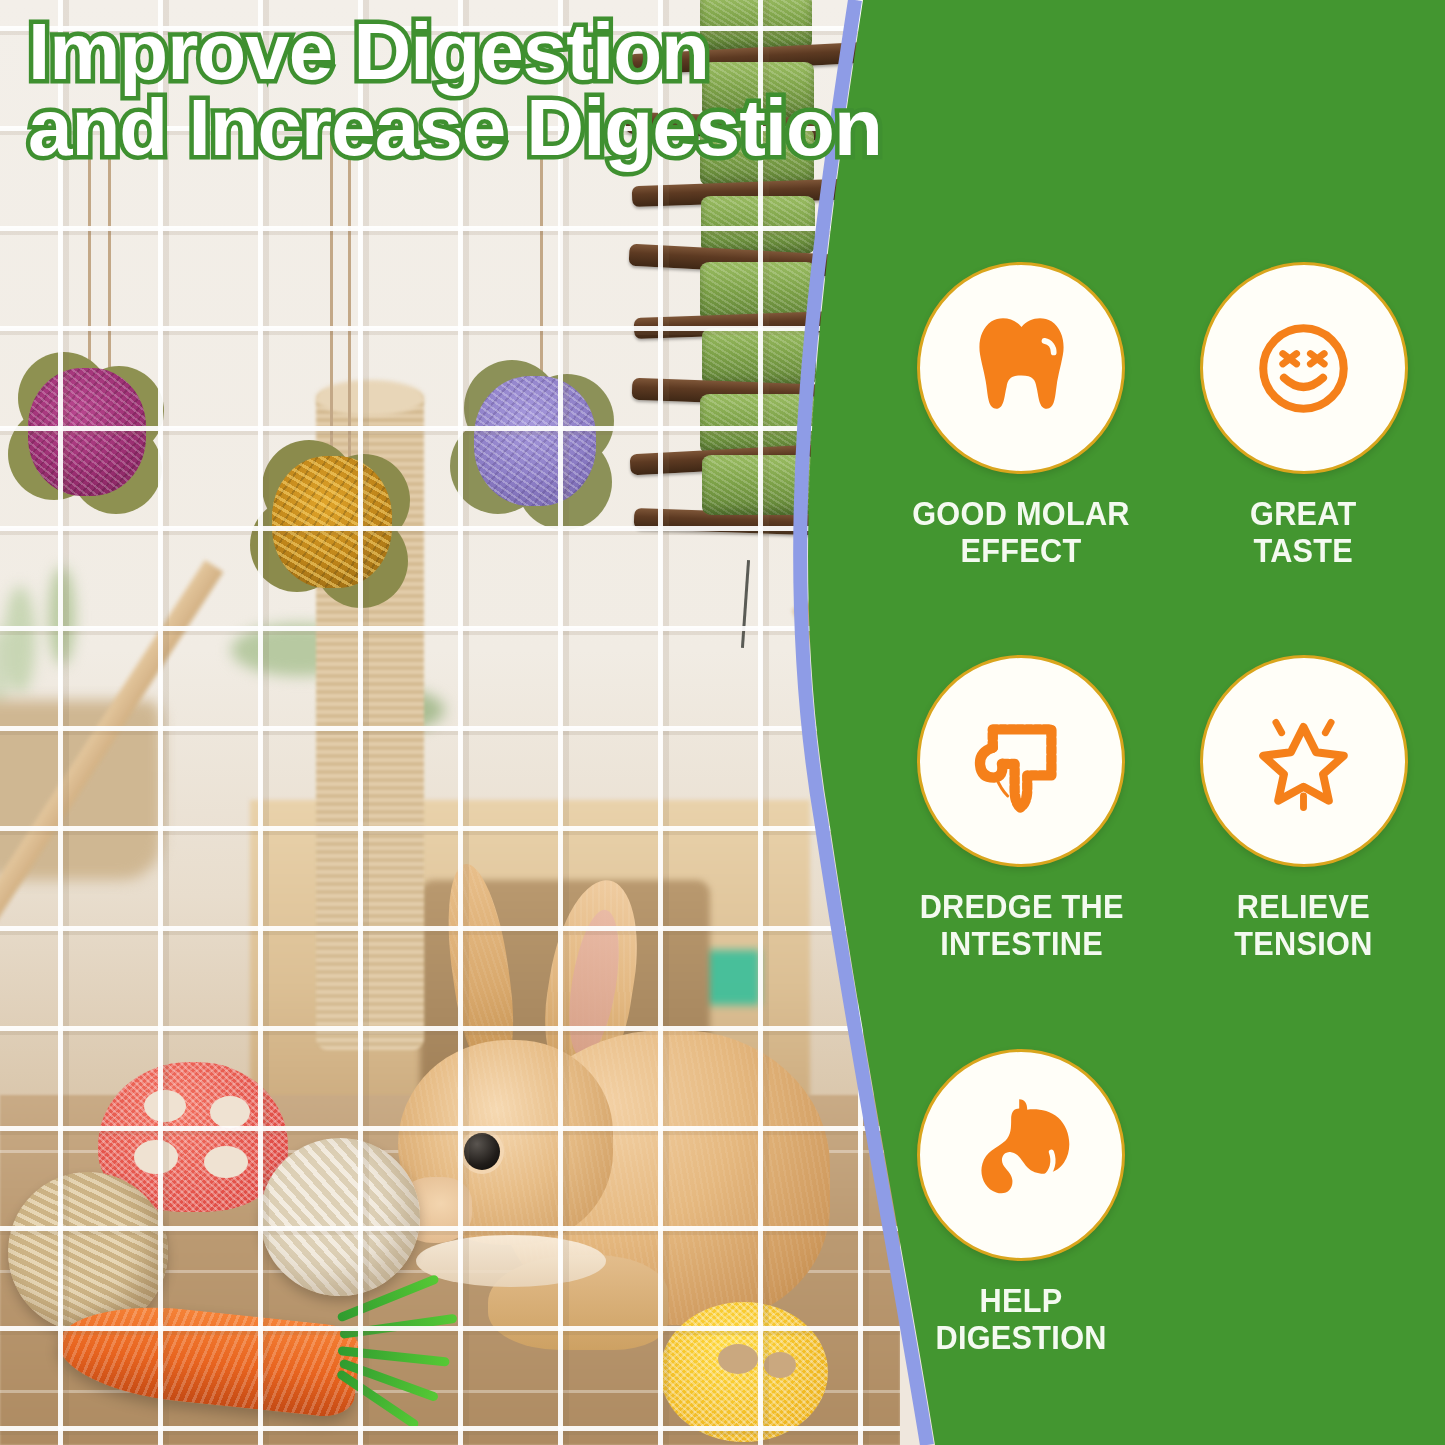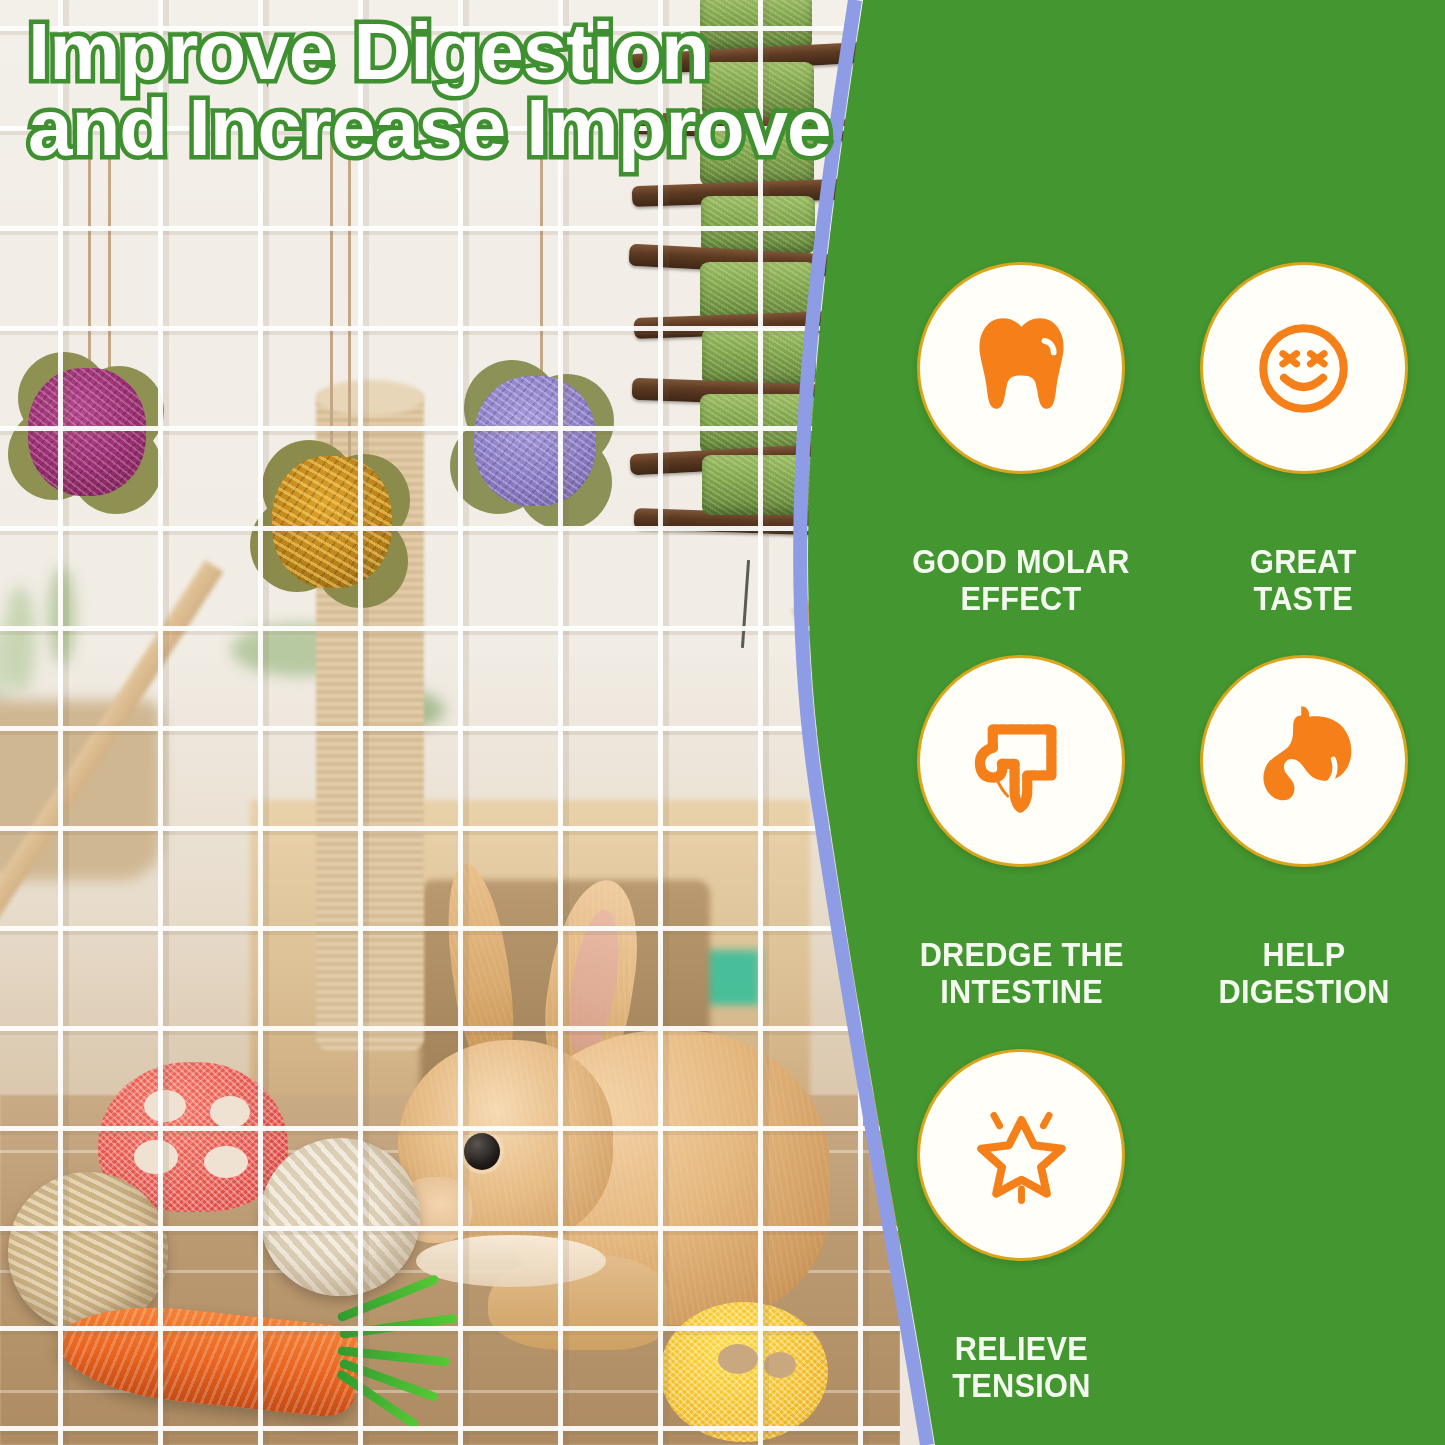--- a/index.html
+++ b/index.html
@@ -145,21 +145,21 @@
     background:linear-gradient(180deg,#e3bd8c,#cda163);}
   .rb-fur{position:absolute;inset:0;border-radius:inherit;
     background:repeating-linear-gradient(80deg,rgba(255,255,255,.07) 0 2px,transparent 2px 6px);}
 
   
   .panel{position:absolute;right:0;top:0;width:700px;height:1445px;overflow:hidden;}
 
   
   .features{position:absolute;left:880px;top:262px;width:565px;height:1180px;
     display:grid;grid-template-columns:1fr 1fr;grid-template-rows:1fr 1fr 1fr;}
-  .feat{display:flex;flex-direction:column;align-items:center;gap:48px;}
+  .feat{display:flex;flex-direction:column;align-items:center;}
   .bubble{width:208px;height:212px;border-radius:50%;background:#fffef8;
     border:3px solid #d9a51d;display:flex;align-items:center;justify-content:center;
     box-shadow:0 3px 7px rgba(0,0,0,.13);}
   .bubble svg{width:115px;height:115px;display:block;}
   .feat-label{margin-top:22px;text-align:center;color:#f4faf0;
     font-size:33px;line-height:1.12;font-weight:bold;letter-spacing:.3px;
     text-transform:uppercase;font-family:"Liberation Sans Narrow","Liberation Sans",sans-serif;
     transform:scaleX(.93);}
 
   
@@ -376,43 +376,43 @@
       </div>
       <div class="feat-label">
         <div>DREDGE THE</div>
         <div>INTESTINE</div>
       </div>
     </div>
 
     <div class="feat">
       <div class="bubble">
         <svg viewBox="0 0 100 100">
+          <path d="M50 20 L61 42 L85 45 L67 61 L72 84 L50 72 L28 84 L33 61 L15 45 L39 42 Z" fill="none" stroke="#f5801a" stroke-width="7" stroke-linejoin="round" stroke-linecap="round"></path>
+          <path d="M26 16 L31 25 M74 16 L69 25 M50 90 L50 80" stroke="#f5801a" stroke-width="6" stroke-linecap="round" fill="none"></path>
+        </svg>
+      </div>
+      <div class="feat-label">
+        <div>RELIEVE</div>
+        <div>TENSION</div>
+      </div>
+    </div>
+
+    <div class="feat">
+      <div class="bubble">
+        <svg viewBox="0 0 100 100">
           <path d="M48 10c-5 0-7 4-7 9 0 8 0 14-5 19-8 7-17 9-20 20-3 10 2 22 12 25 9 3 15-3 14-11-1-6-5-8-8-13-3-6 1-12 7-11 7 1 9 8 14 13 9 9 25 7 32-4 8-12 5-30-5-39-8-7-19-8-27-7 0-5-2-9-7-9z" fill="#f5801a"></path>
           <path d="M76 48c3 8 1 17-6 22" fill="none" stroke="#fffef8" stroke-width="4.5" stroke-linecap="round"></path>
         </svg>
       </div>
       <div class="feat-label">
         <div>HELP</div>
         <div>DIGESTION</div>
       </div>
     </div>
 
-    <div class="feat">
-      <div class="bubble">
-        <svg viewBox="0 0 100 100">
-          <path d="M50 20 L61 42 L85 45 L67 61 L72 84 L50 72 L28 84 L33 61 L15 45 L39 42 Z" fill="none" stroke="#f5801a" stroke-width="7" stroke-linejoin="round" stroke-linecap="round"></path>
-          <path d="M26 16 L31 25 M74 16 L69 25 M50 90 L50 80" stroke="#f5801a" stroke-width="6" stroke-linecap="round" fill="none"></path>
-        </svg>
-      </div>
-      <div class="feat-label">
-        <div>RELIEVE</div>
-        <div>TENSION</div>
-      </div>
-    </div>
-
   </div>
 
   <div class="title">
     <span>Improve Digestion</span>
-    <span>and Increase Improve</span>
+    <span>and Increase Digestion</span>
   </div>
 
 </div>
 
 </body></html>

